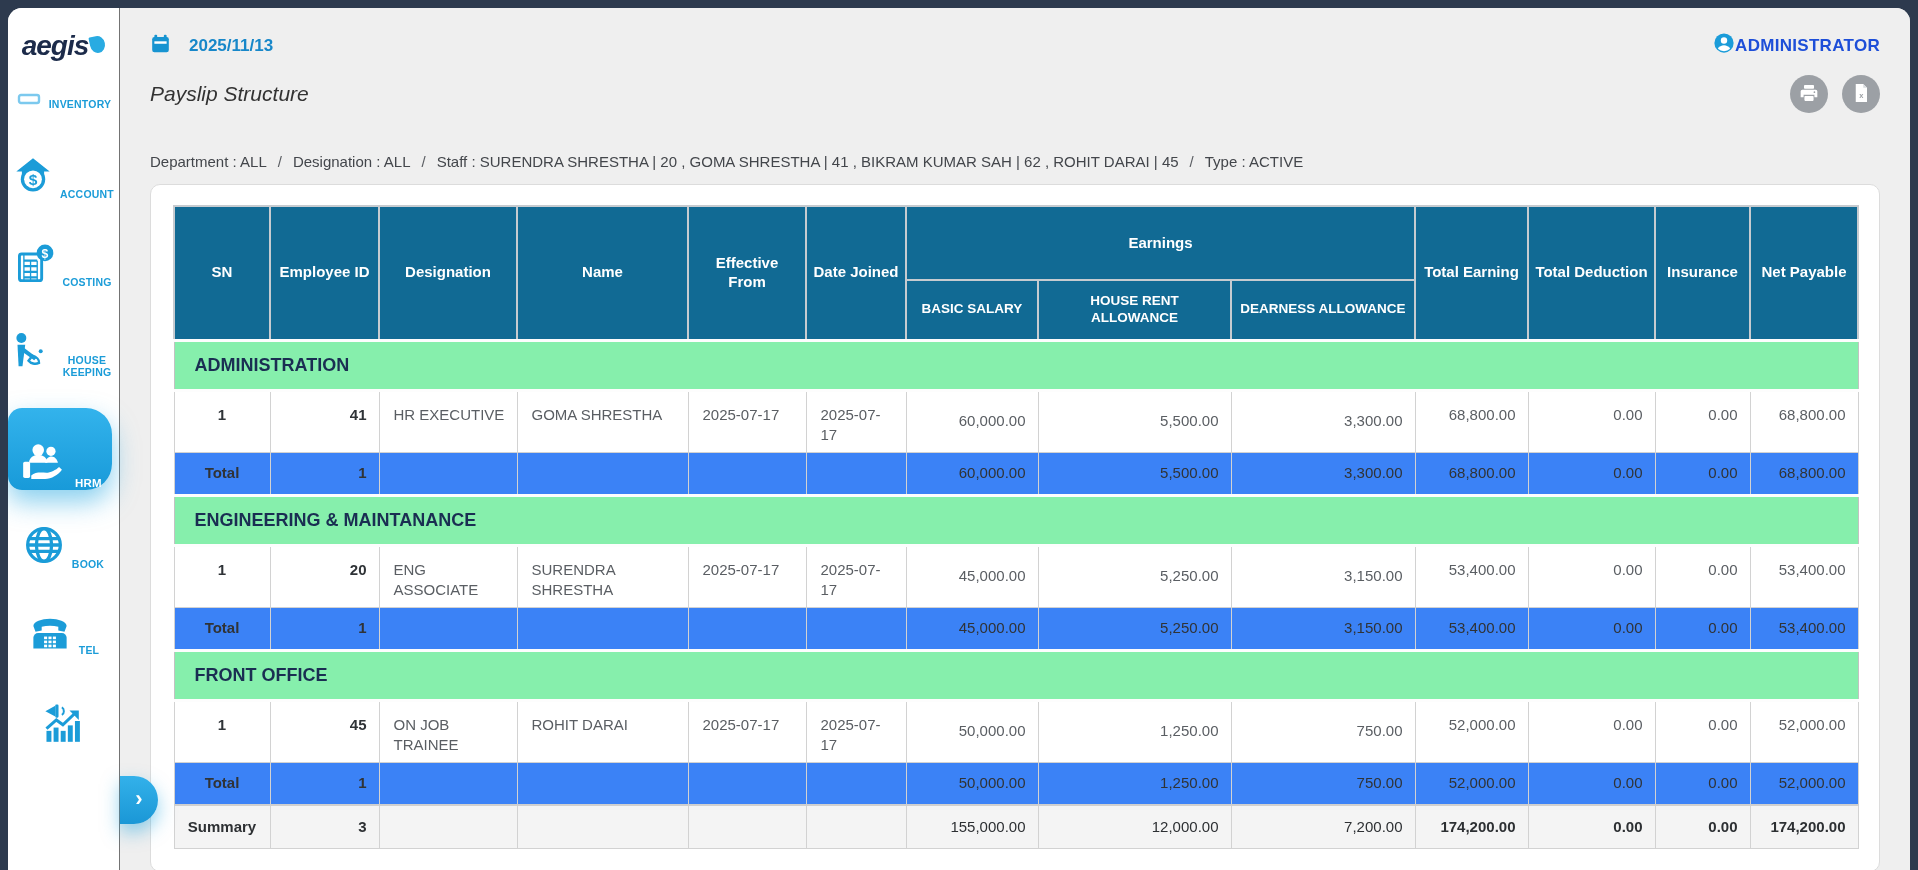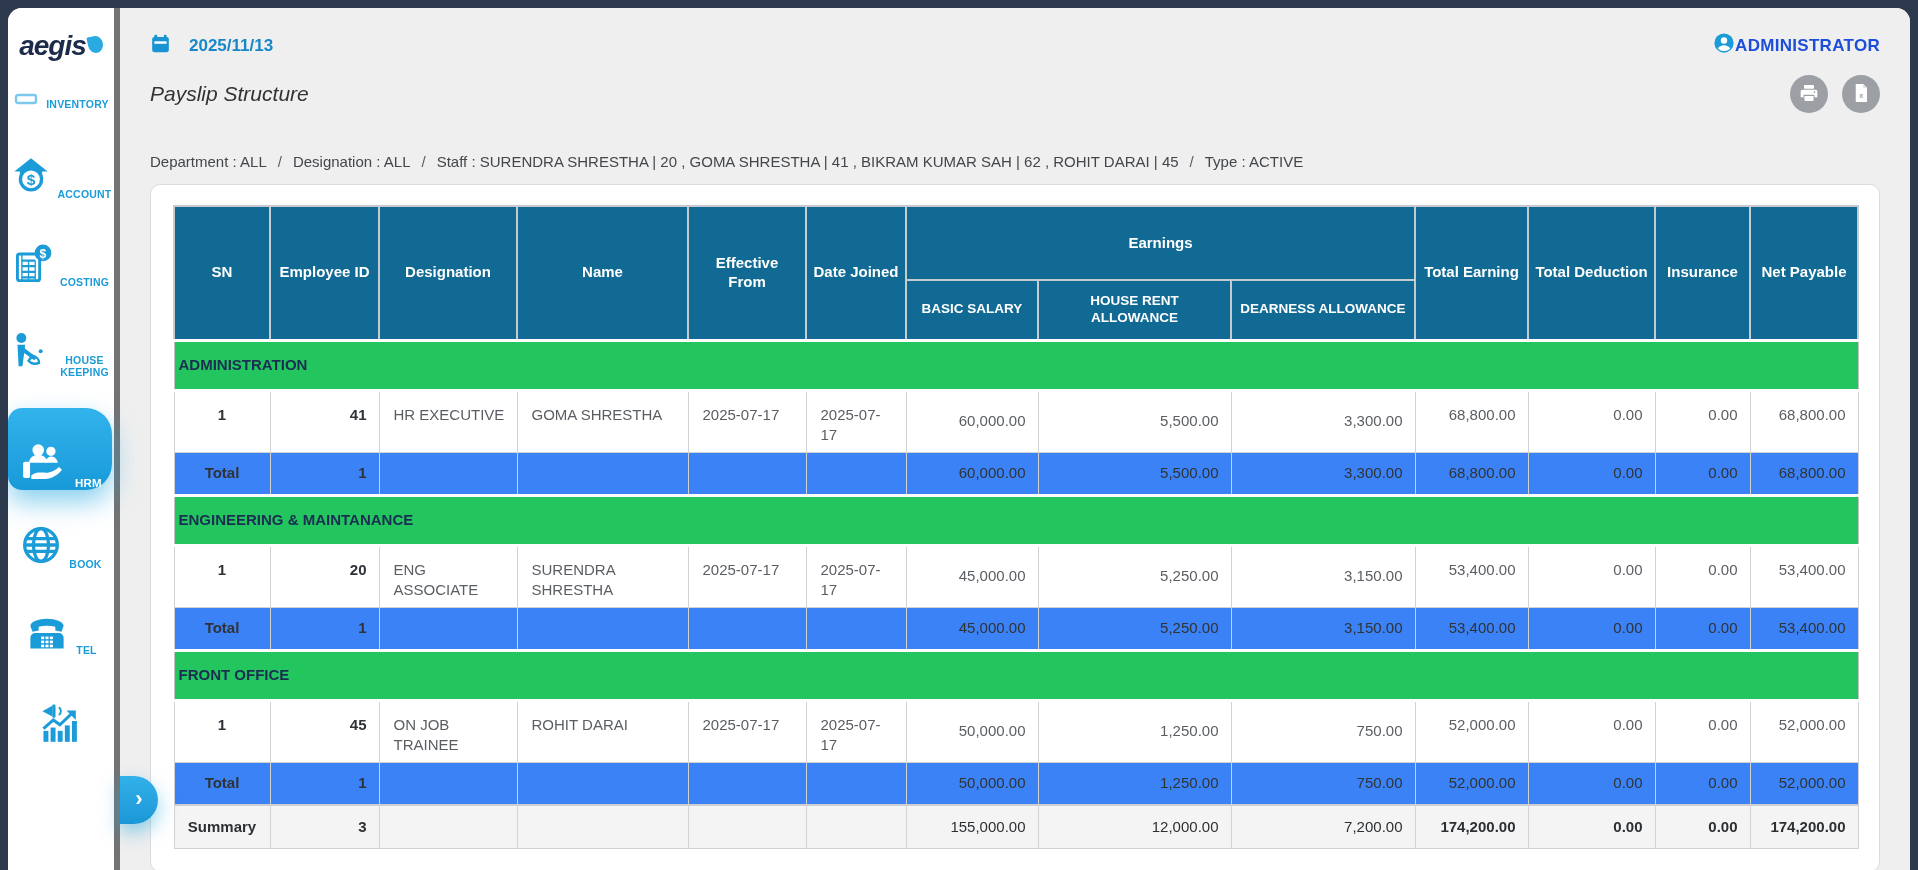--- a/index.html
+++ b/index.html
@@ -4,21 +4,21 @@
 <style>
   * { margin:0; padding:0; box-sizing:border-box; }
   html,body { width:1918px; height:870px; overflow:hidden; font-family:"Liberation Sans",sans-serif; }
   body { background:#2d3a4e; position:relative; }
 
   .frame { position:absolute; left:8px; top:8px; right:8px; bottom:0;
            border-radius:14px 14px 0 0; overflow:hidden; display:flex; background:#efefef; }
 
   
   .sidebar { width:112px; flex:none; background:#ffffff; position:relative;
-             display:flex; flex-direction:column; align-items:center; border-right:6px solid #737373; }
+             display:flex; flex-direction:column; align-items:center; border-right:1px solid #737373; }
   .logo { margin-top:22px; display:flex; align-items:flex-start; cursor:pointer; }
   .logo-text { font-size:28px; font-weight:bold; font-style:italic; color:#1c2b4a; letter-spacing:-1px; }
   .swoosh { width:15px; height:17px; background:#29abe2; margin-left:2px; margin-top:6px;
             border-radius:2px 85% 85% 85%; transform:rotate(-12deg); }
   .s-item { display:flex; align-items:flex-end; gap:7px; cursor:pointer; }
   .s-label { font-size:10.5px; font-weight:bold; color:#1b9cd8; text-align:center; line-height:1.15; letter-spacing:.2px; }
   .mt-inv { margin-top:30px; } .mt-acc { margin-top:46px; } .mt-cost { margin-top:44px; }
   .mt-hk { margin-top:44px; } .mt-hrm { margin-top:30px; } .mt-book { margin-top:34px; }
   .mt-tel { margin-top:44px; } .mt-mkt { margin-top:44px; }
   .hrm-active { width:104px; height:82px; align-self:flex-start; background:linear-gradient(180deg,#33b3ec,#189ad9);
@@ -47,22 +47,22 @@
   .breadcrumb .sep { margin:0 11px; color:#5a5d62; }
 
   
   .card { margin-top:14px; background:#fff; border:1px solid #dcdcdc; border-radius:10px; padding:20px 22px 22px; }
   table { width:100%; table-layout:fixed; border-collapse:collapse; border:1px solid #c2c2c2; font-size:15px; }
   thead th { background:#116a94; color:#fff; font-weight:bold; border:2px solid #c6cbd0; line-height:1.25; }
   th.h-main { height:74px; font-size:15px; padding:4px 6px; }
   th.h-span { height:134px; padding:4px 6px; }
   th.h-sub { height:60px; font-size:13.5px; padding:6px 8px; }
   tbody td { border:1px solid #d2d2d2; color:#5a5e63; line-height:1.35; }
-  tr.section td { background:#22c55e; color:#1a2e52; font-weight:bold; font-size:15px;
-                  height:50px; padding-left:4px; border-left:1px solid #c2c2c2; border-right:1px solid #c2c2c2;
+  tr.section td { background:#86efac; color:#1a2e52; font-weight:bold; font-size:18px;
+                  height:50px; padding-left:20px; border-left:1px solid #c2c2c2; border-right:1px solid #c2c2c2;
                   border-top:3px solid #fdfdfd; border-bottom:3px solid #fdfdfd; }
   tr.data td { height:62px; vertical-align:top; padding-top:13px; background:#fff; }
   tr.data td.va-mid { vertical-align:middle; padding-top:0; }
   tr.total td { height:43px; background:#3b82f6; color:#303336; }
   tr.summary td { height:43px; background:#f4f4f4; color:#2d3033; border-top:2px solid #cfcfcf; }
   .c-sn { text-align:center; }
   .c-right { text-align:right; padding-right:12px;padding-left:8px; }
   .c-left { text-align:left; padding-left:14px; padding-right:10px; }
   .strong { font-weight:bold; color:#2f3337; }
   td.b { font-weight:bold; color:#1f2226; }

